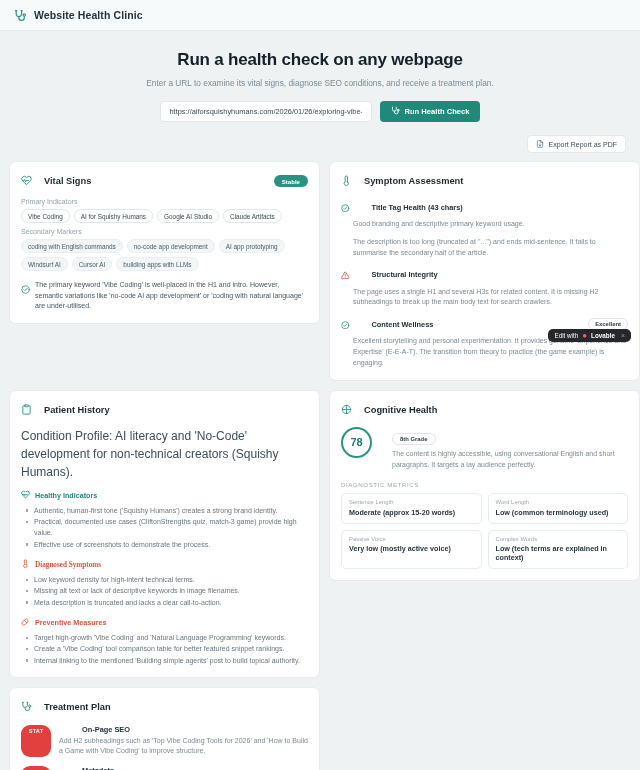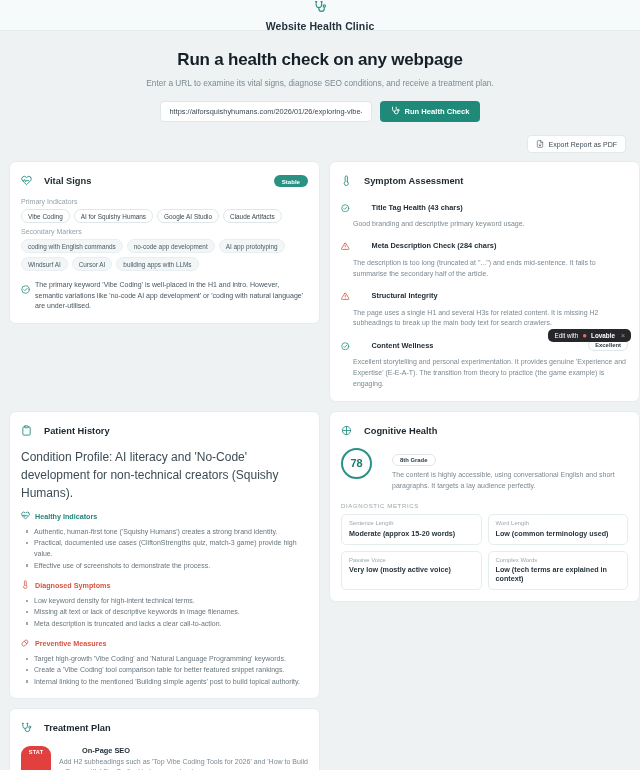--- a/index.html
+++ b/index.html
@@ -11,21 +11,20 @@
     overflow: hidden;
   }
   
   .topbar {
     height: 31px;
     background: #f7fafa;
     border-bottom: 1px solid #e3eaea;
     display: flex; align-items: center;
     padding: 0 14px;
     gap: 7px;
-    flex-direction: column;
   }
   .brand-name { font-size: 10.5px; font-weight: bold; letter-spacing: .1px; color: #22323c; }
   .stetho { width: 13px; height: 13px; display:block; }
 
   
   .hero { text-align: center; padding: 19px 0 0; }
   .hero h1 { font-size: 17px; font-weight: bold; letter-spacing: -.2px; color: #162029; }
   .hero p { font-size: 8.3px; color: #7b8b94; margin-top: 8px; }
   .urlrow { display: flex; justify-content: center; gap: 8px; margin-top: 13px; }
   .url-input {
@@ -94,21 +93,21 @@
     font-size: 5.9px; font-weight: bold; color: #2b3a42; padding: 2px 6px;
   }
   .sym-desc { font-size: 7px; line-height: 1.55; color: #7b8a92; margin: 3px 0 0 12px; }
 
   
   .ph-lead { font-size: 12px; line-height: 1.5; color: #3d4c54; margin-bottom: 9px; }
   .ph-group { margin-bottom: 9px; }
   .ph-group:last-child { margin-bottom: 0; }
   .ph-head { display: flex; align-items: center; gap: 5px; font-size: 7.2px; font-weight: bold; margin-bottom: 4px; }
   .ph-head.good { color: #21857a; }
-  .ph-head.bad  { color: #d8533f; }
+  .ph-head.bad  { color: #d8533f; font-family: Liberation Serif, serif; }
   .ph-head.prev { color: #d8533f; }
   .ph-list { list-style: none; margin: 0; padding: 0; }
   .ph-list li {
     position: relative; padding-left: 13px;
     font-size: 7px; line-height: 1.62; color: #67767e;
   }
   .ph-list li::before {
     content: ""; position: absolute; left: 5px; top: 4.5px;
     width: 2.4px; height: 2.4px; background: #9aa8af; border-radius: 0;
   }
@@ -276,30 +275,20 @@
                 <circle cx="12" cy="12" r="10"></circle>
                 <path d="M8 12.5l2.6 2.6L16.5 9"></path>
               </svg>
           </span>
           <span class="sym-title">Title Tag Health (43 chars)</span>
         </div>
         <div class="sym-desc">Good branding and descriptive primary keyword usage.</div>
       </div>
 
       <div class="sym">
-        <div class="sym-head">
-          <span>
-            <svg width="8.5" height="8.5" viewBox="0 0 24 24" fill="none" stroke="#d8533f" stroke-width="2.2" stroke-linecap="round" stroke-linejoin="round">
-                <path d="M10.3 3.8 1.8 18a2 2 0 0 0 1.7 3h17a2 2 0 0 0 1.7-3L13.7 3.8a2 2 0 0 0-3.4 0z"></path>
-                <path d="M12 9v4"></path>
-                <path d="M12 17h.01"></path>
-              </svg>
-          </span>
-          <span class="sym-title">Meta Description Check (284 chars)</span>
-        </div>
         <div class="sym-desc">The description is too long (truncated at "...") and ends mid-sentence. It fails to summarise the secondary half of the article.</div>
       </div>
 
       <div class="sym">
         <div class="sym-head">
           <span>
             <svg width="8.5" height="8.5" viewBox="0 0 24 24" fill="none" stroke="#d8533f" stroke-width="2.2" stroke-linecap="round" stroke-linejoin="round">
                 <path d="M10.3 3.8 1.8 18a2 2 0 0 0 1.7 3h17a2 2 0 0 0 1.7-3L13.7 3.8a2 2 0 0 0-3.4 0z"></path>
                 <path d="M12 9v4"></path>
                 <path d="M12 17h.01"></path>

